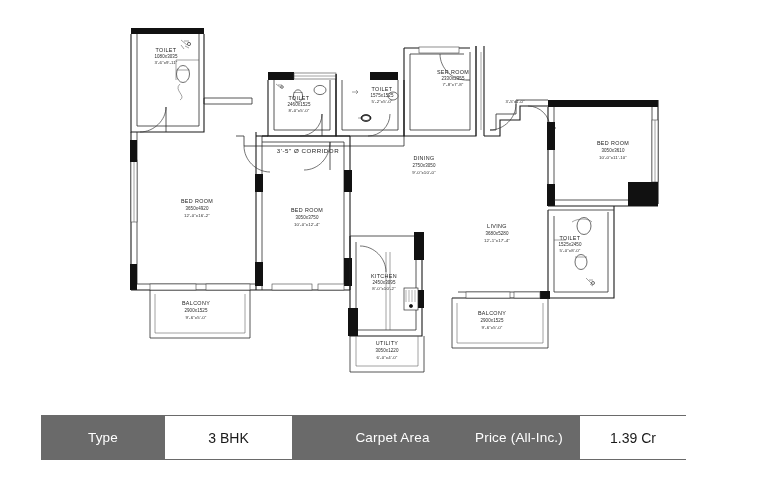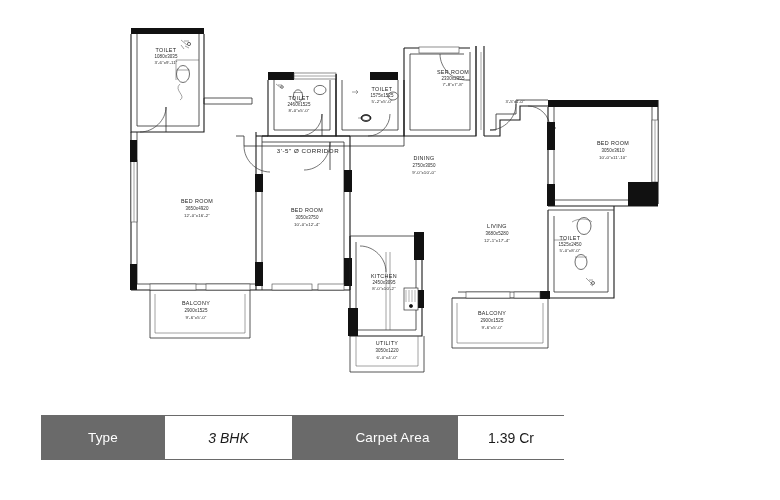--- a/index.html
+++ b/index.html
@@ -134,21 +134,21 @@
     color: #1a1a1a;
     display: flex;
     align-items: center;
     justify-content: center;
     font-size: 14px;
     border-top: 1px solid #6a6a6a;
     border-bottom: 1px solid #6a6a6a;
     font-family: "Liberation Sans", sans-serif;
   }
   .seg-type-label { width: 124px; }
-  .seg-type-value { width: 127px; font-style: italic; }
+  .seg-type-value { width: 127px; }
   .seg-area-label { width: 131px; padding-left: 35px; }
   .seg-area-value { width: 124px; }
   .seg-price-label { width: 122px; }
   .seg-price-value { width: 106px; }
 </style>
 </head>
 <body>
 
 <div id="plan-wrap">
 <svg id="floorplan" viewBox="0 0 780 400">
@@ -448,14 +448,15 @@
     <text class="rm-small" x="515" y="103">3'-5"x4'-0"</text>
   </g>
 
 </svg>
 </div>
 
 <div id="spec-bar">
   <div class="spec-label seg-type-label">Type</div>
   <div class="spec-value seg-type-value">3 BHK</div>
   <div class="spec-label seg-area-label">Carpet Area</div>
+  <div class="spec-label seg-price-label">Price (All-Inc.)</div>
   <div class="spec-value seg-price-value">1.39 Cr</div>
 </div>
 
 </body></html>

